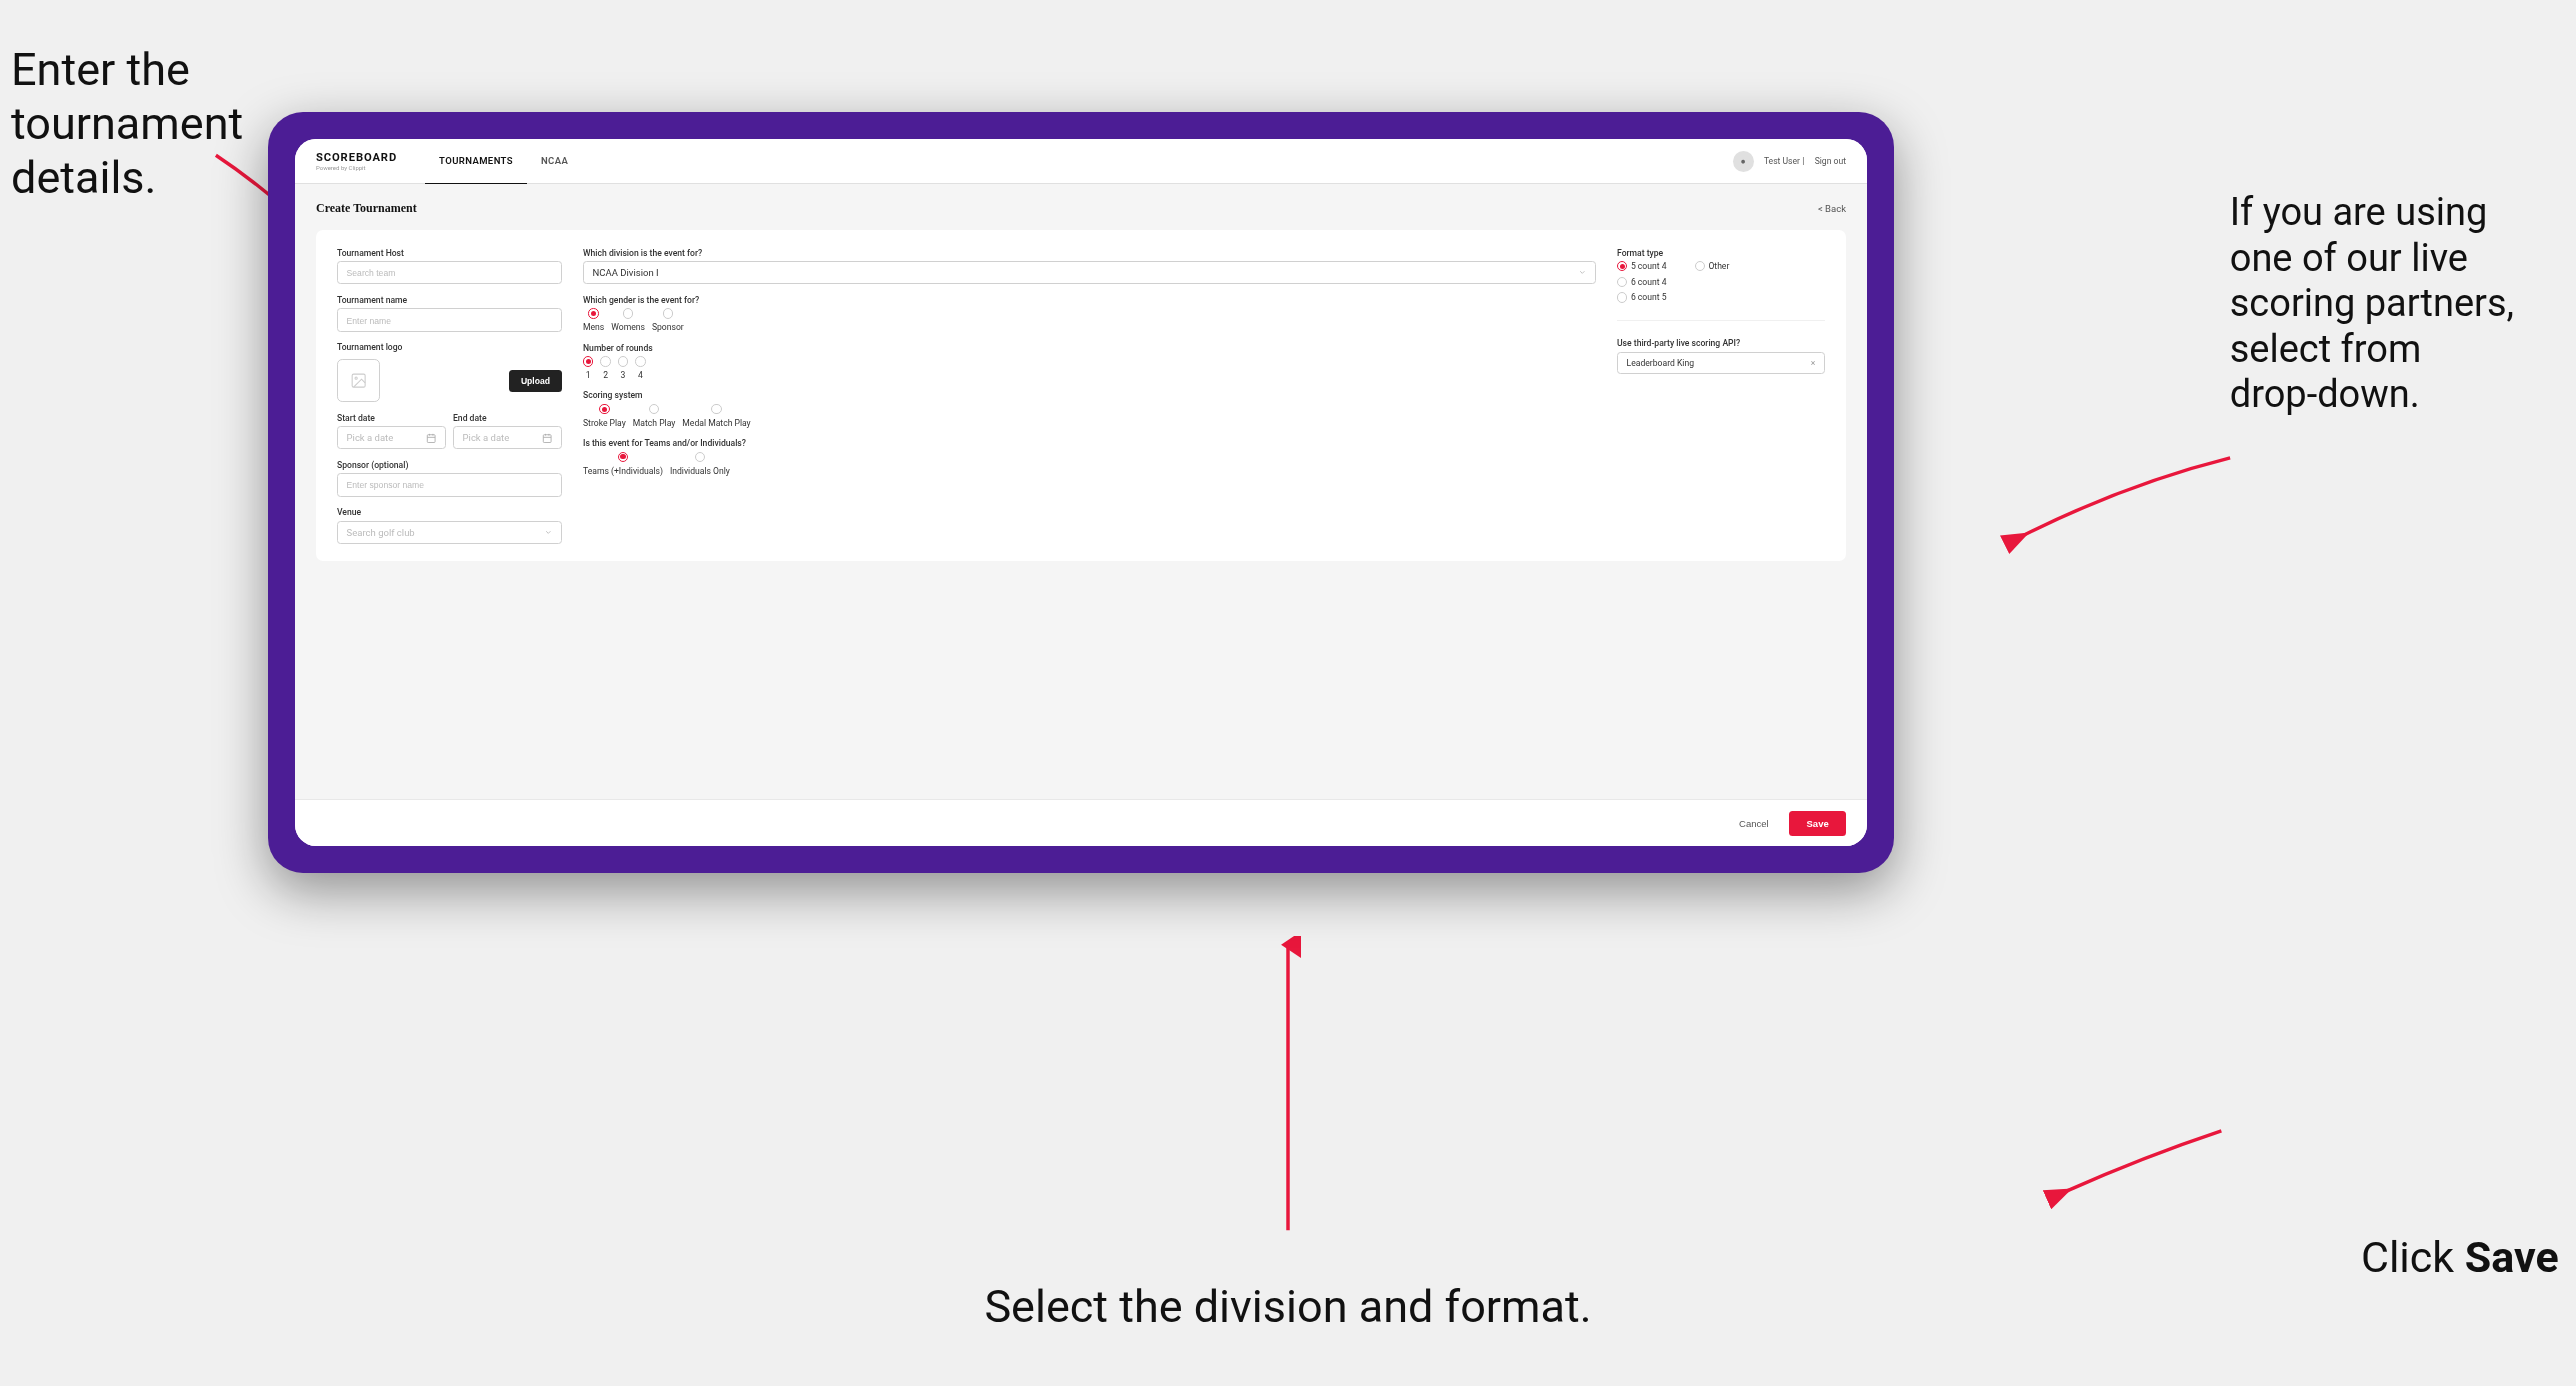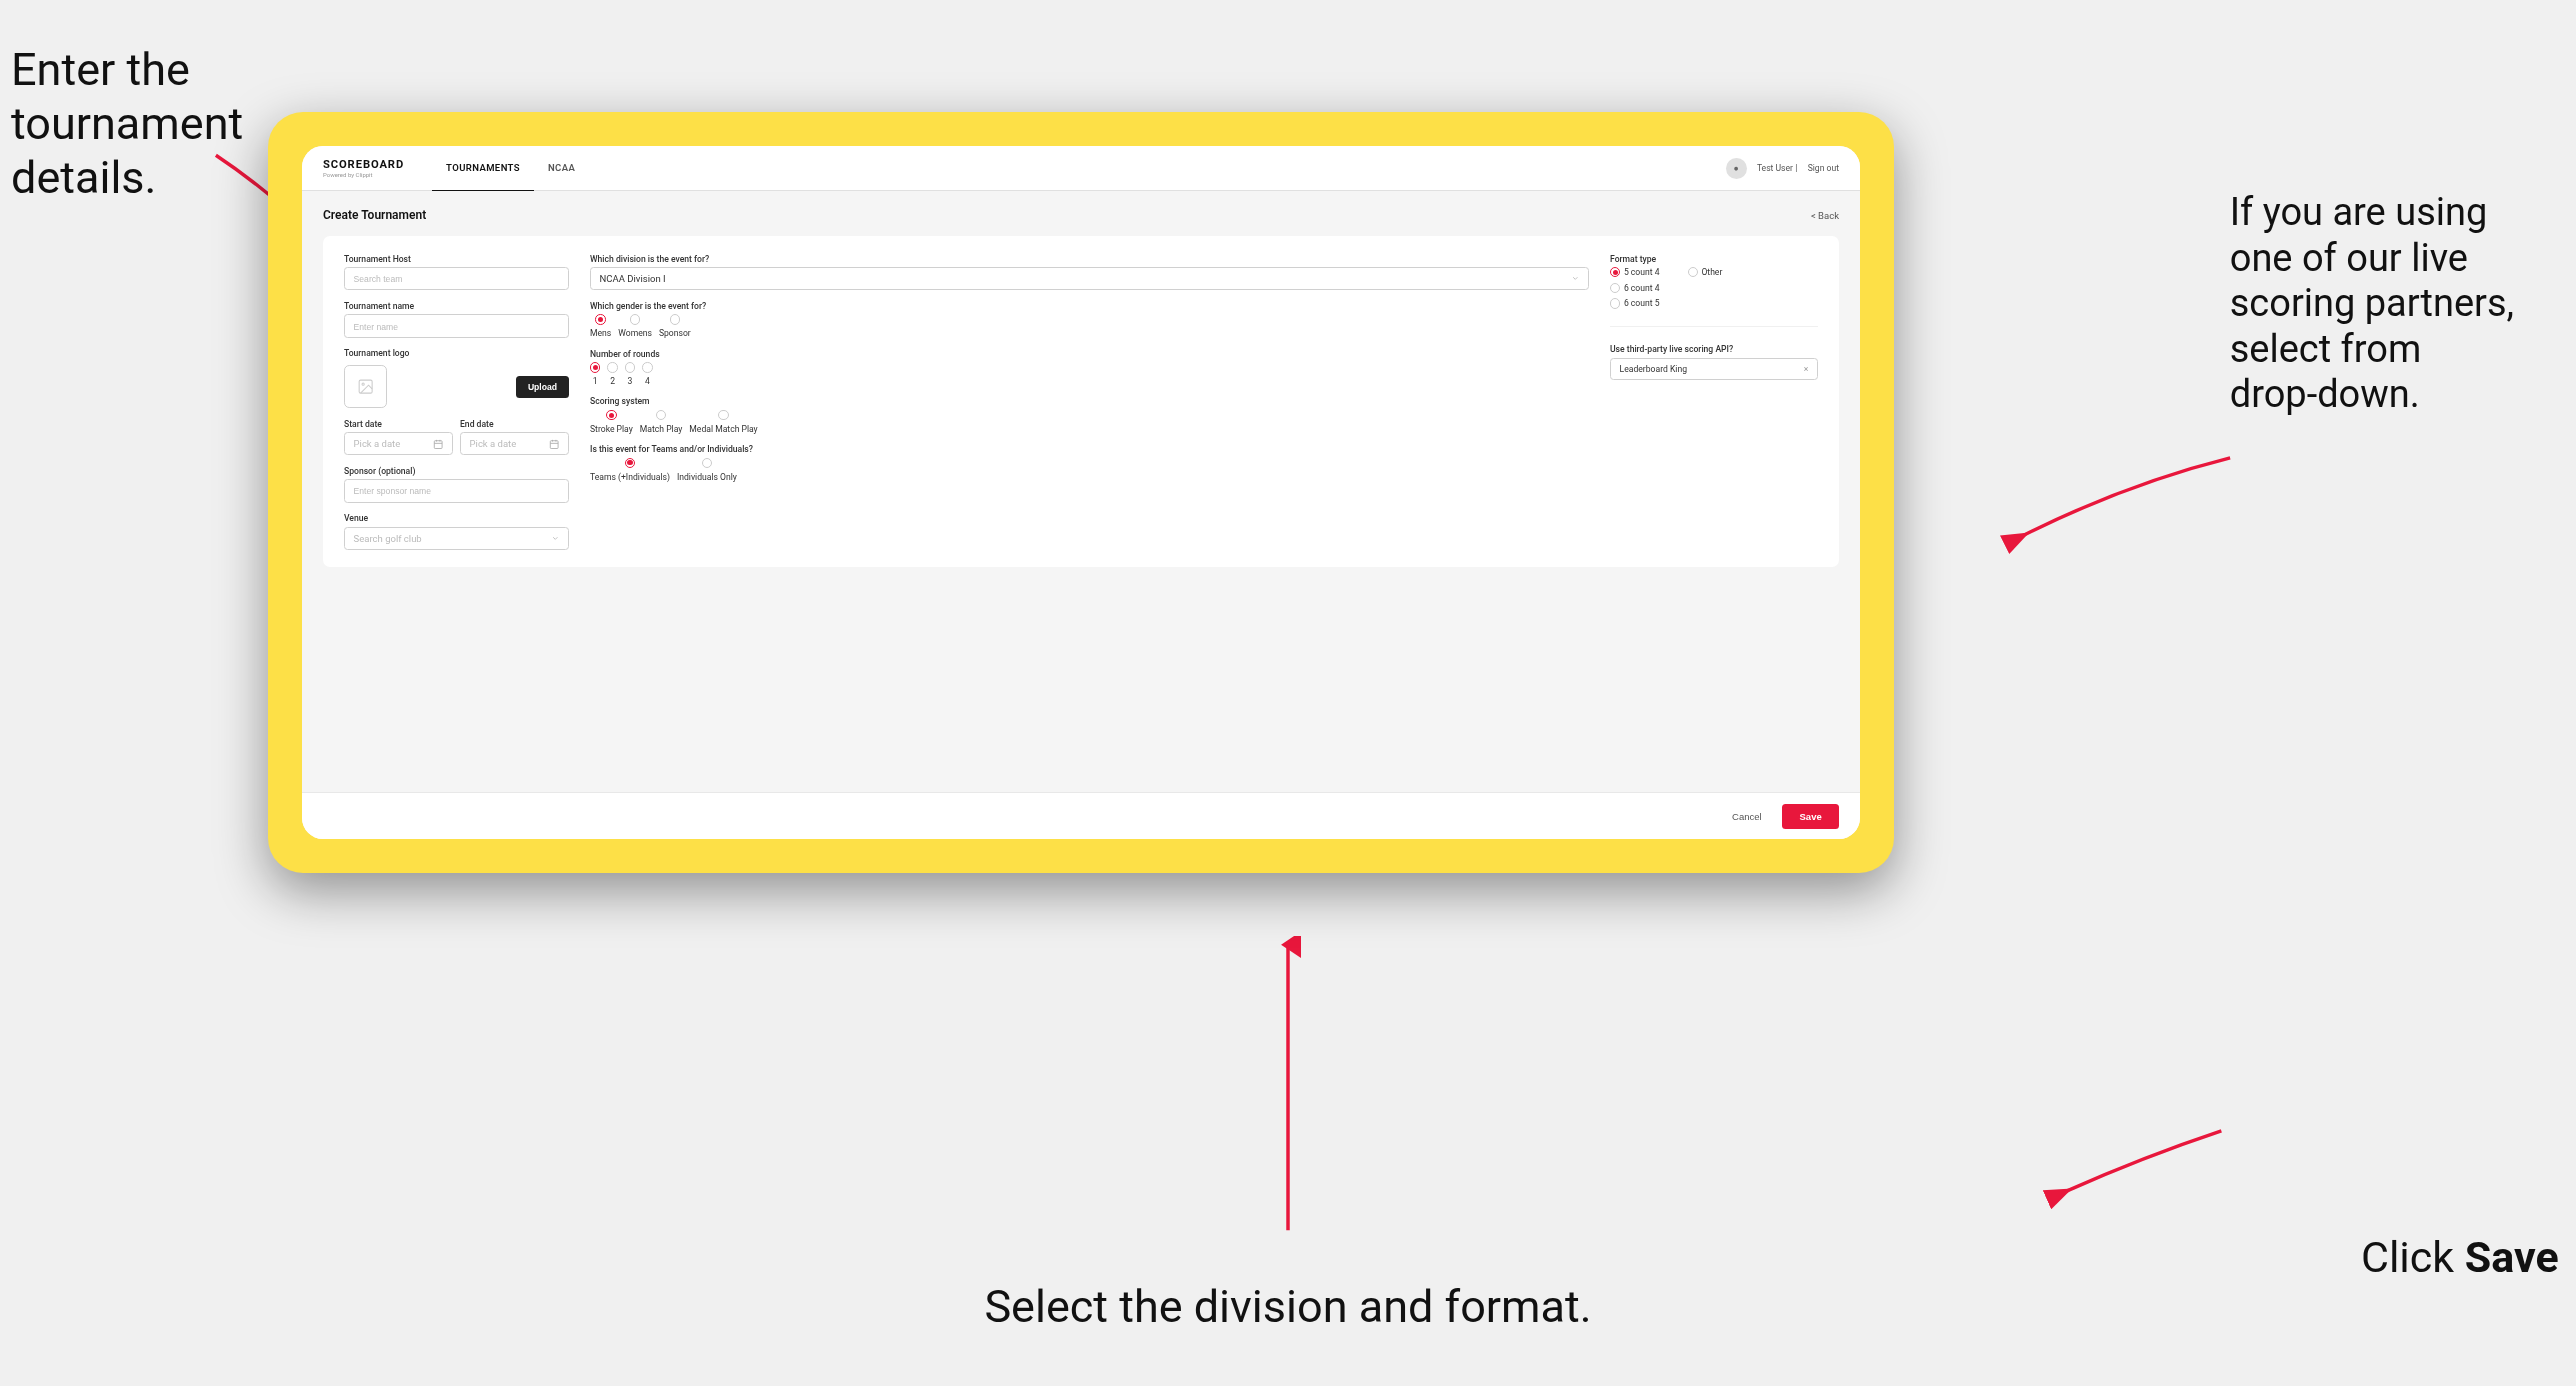--- a/index.html
+++ b/index.html
@@ -39,23 +39,23 @@
       white-space: nowrap;
     }
 
     
     .tablet-frame {
       position: absolute;
       top: 112px;
       left: 268px;
       width: 1626px;
       height: 761px;
-      background: #fde047;
+      background: #4c1d95;
       border-radius: 35px;
-      padding: 34px;
+      padding: 27px;
       box-shadow: 0 17.3px 52px rgba(0,0,0,0.4);
     }
     .tablet-screen {
       width: 100%;
       height: 100%;
       background: #f5f5f5;
       border-radius: 21px;
       overflow: hidden;
       display: flex;
       flex-direction: column;
@@ -144,20 +144,21 @@
     .page-header {
       display: flex;
       align-items: center;
       justify-content: space-between;
       margin-bottom: 14px;
     }
     .page-title {
       font-size: 12px;
       font-weight: 600;
       color: #111;
+      font-family: Liberation Serif, serif;
     }
     .back-link {
       font-size: 9.5px;
       color: #555;
       cursor: pointer;
       display: flex;
       align-items: center;
       gap: 3.5px;
     }
 

